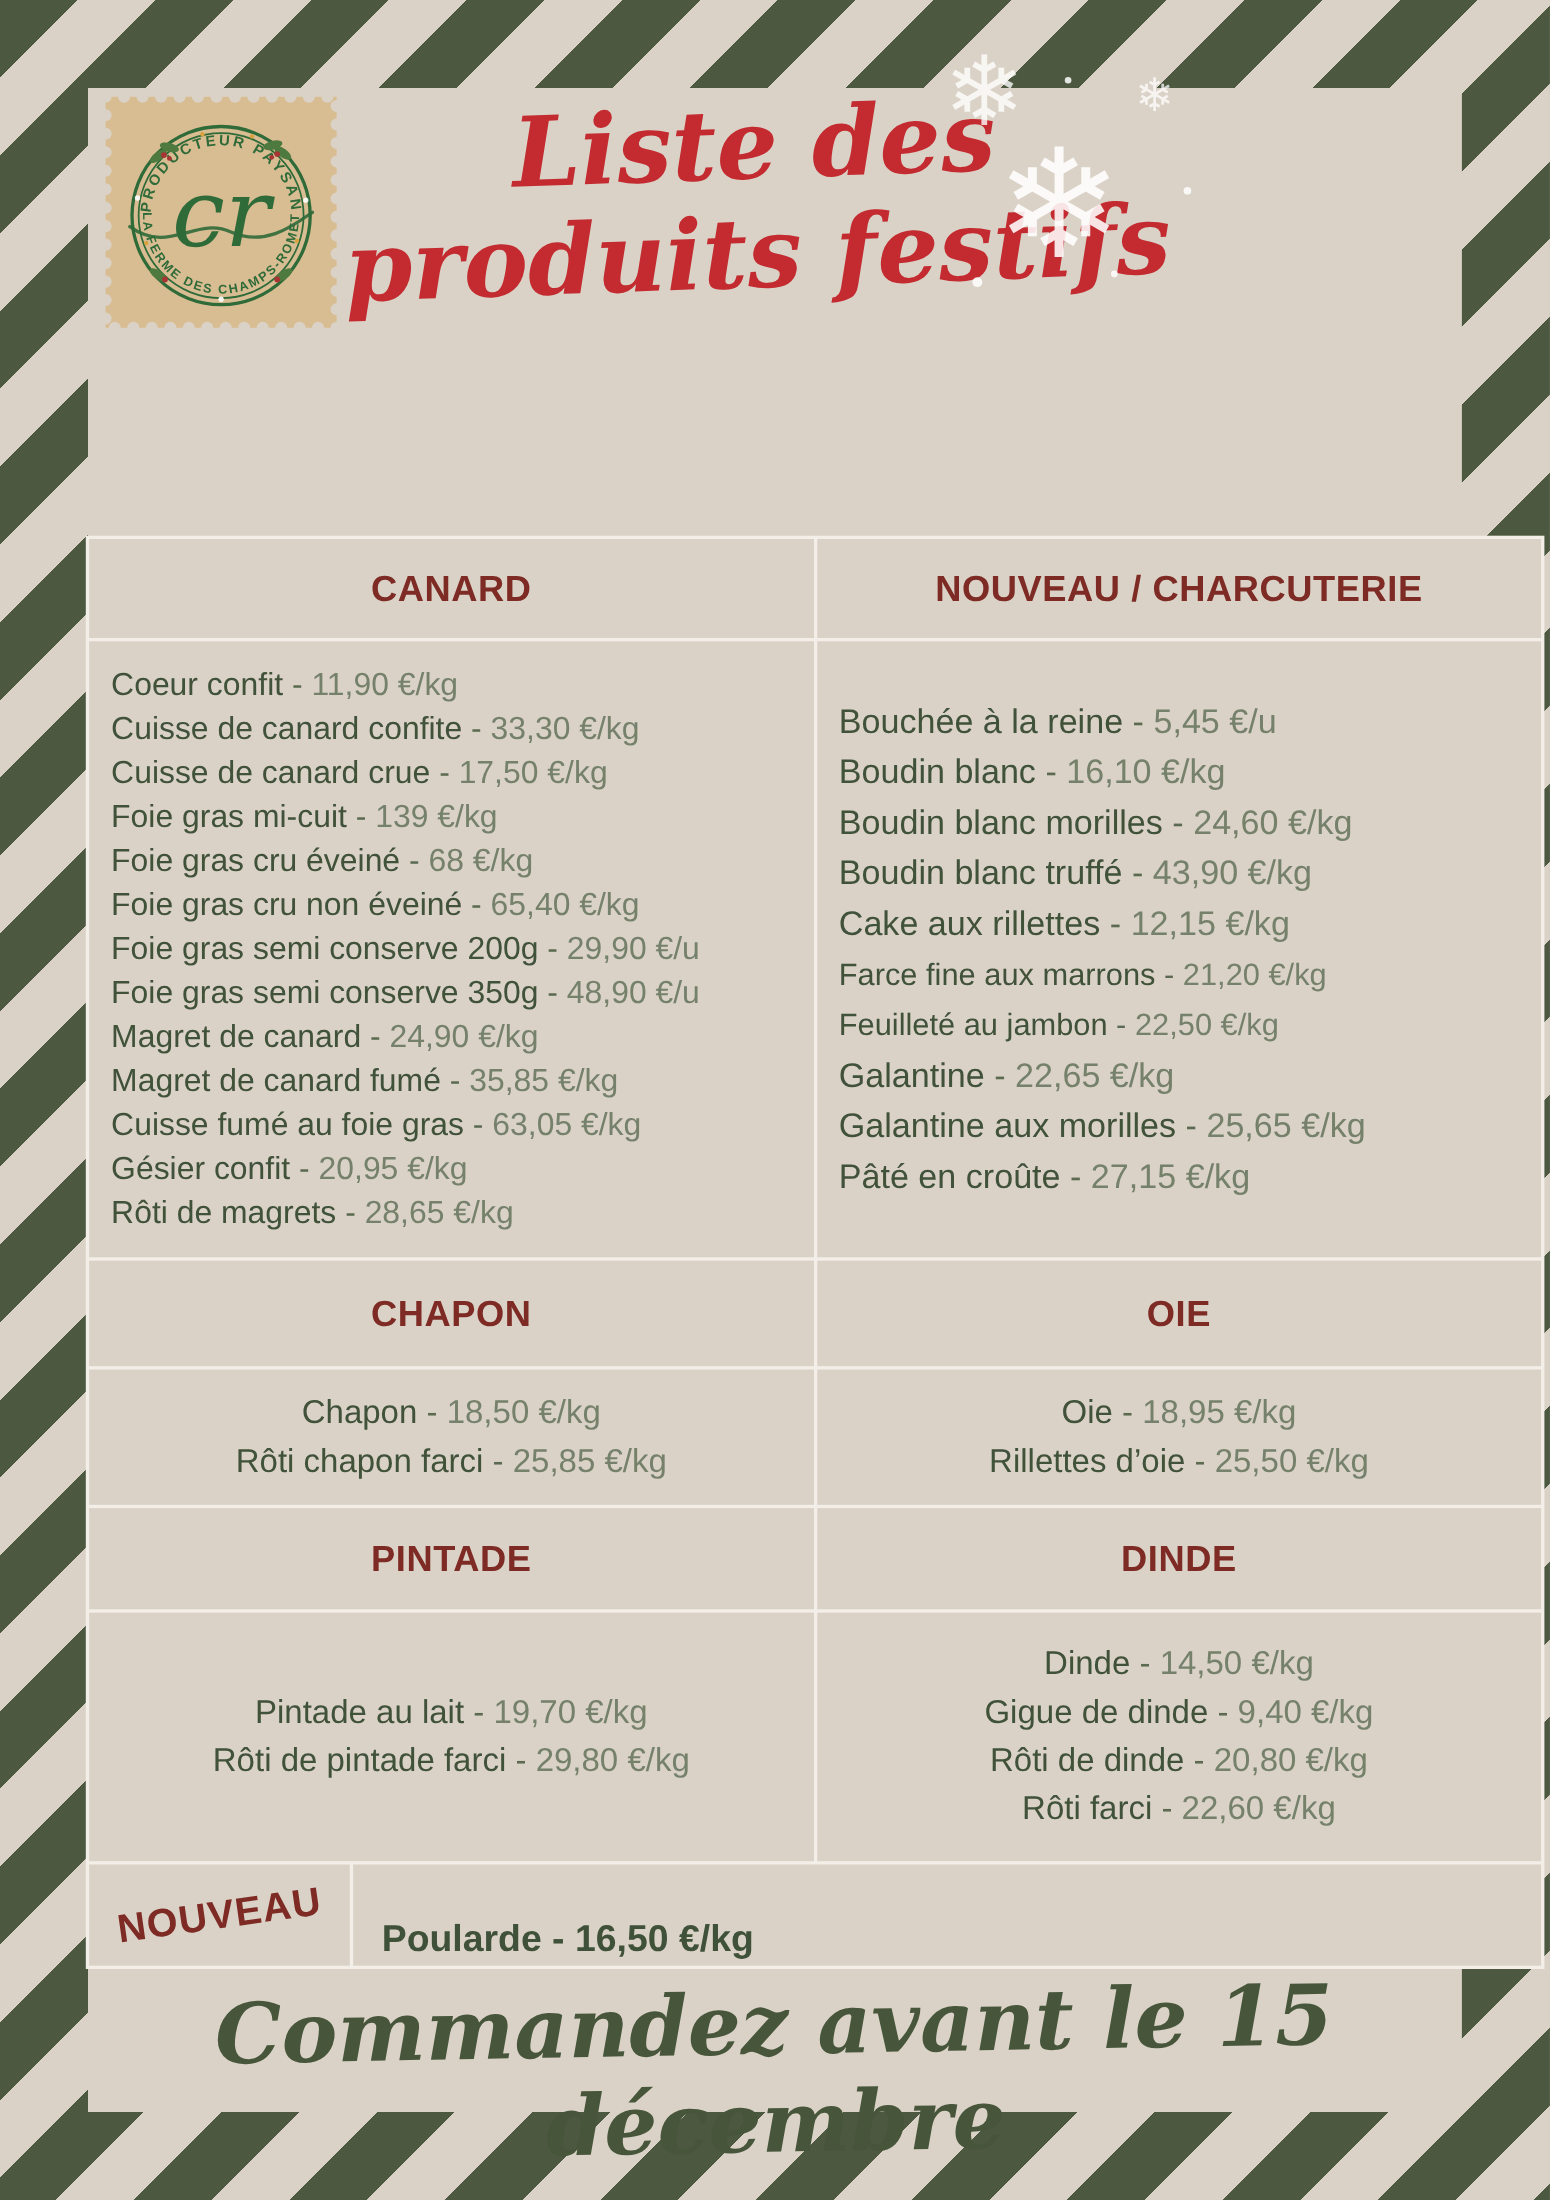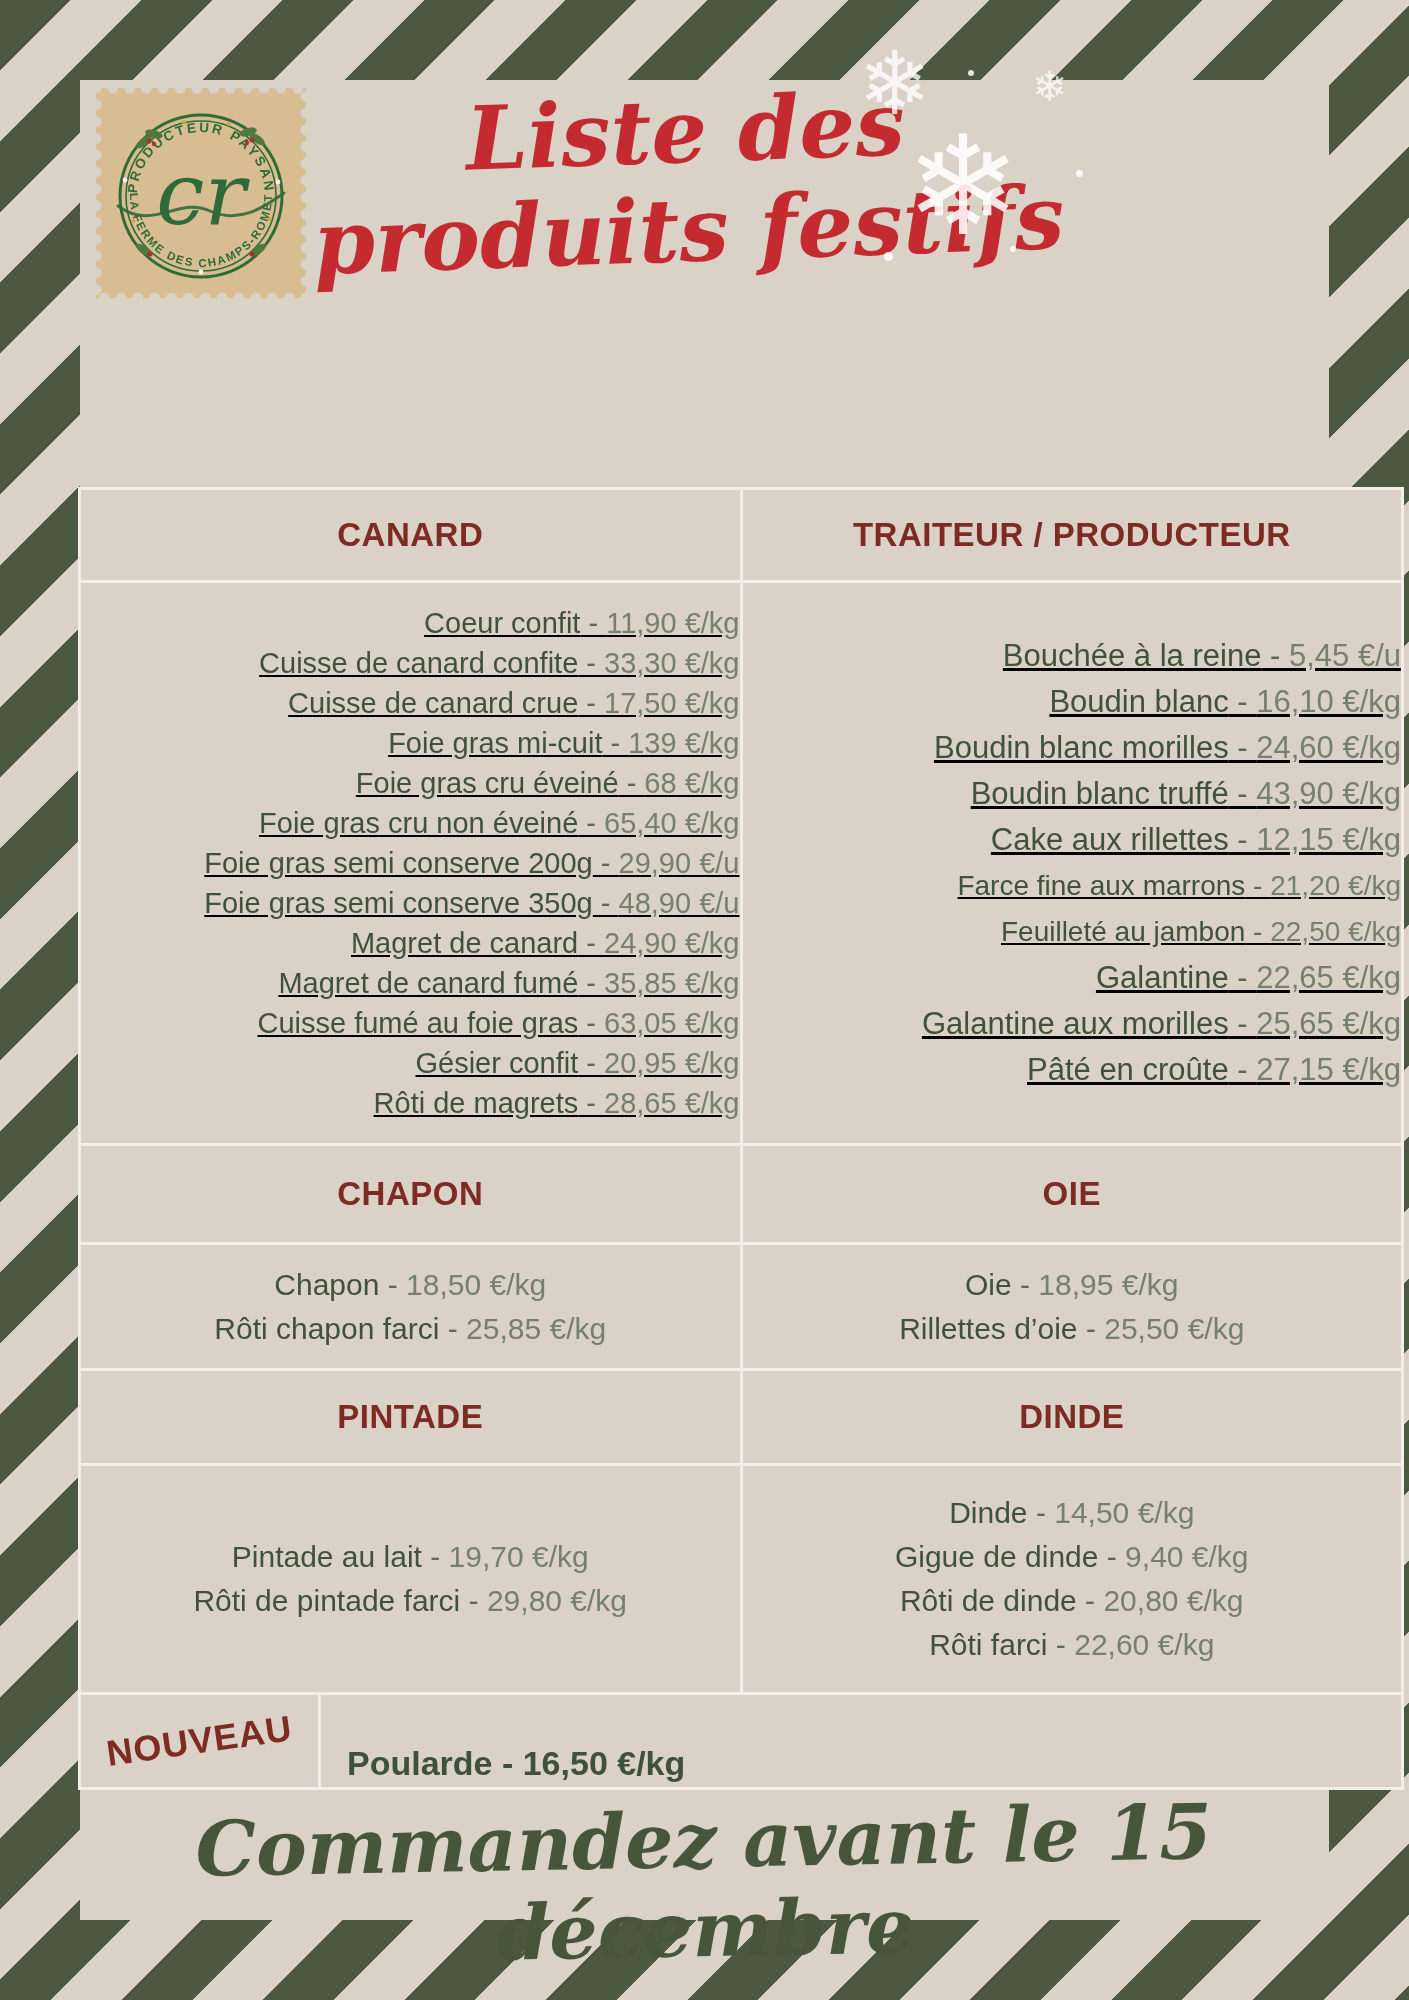--- a/index.html
+++ b/index.html
@@ -38,21 +38,21 @@
 
   
   .ptable{
     position:absolute;left:78px;top:487px;width:1326px;
     display:grid;grid-template-columns:1fr 1fr;
     grid-template-rows:90px 560px 96px 123px 92px 226px 92px;
     gap:3px;padding:3px;background:#F3EFE8;box-sizing:border-box;
   }
   .cell{background:#DAD2C6;display:flex;flex-direction:column;justify-content:center;align-items:center;min-width:0;}
   .cell.hdr{font-size:33px;font-weight:bold;color:#7D2B24;letter-spacing:.5px;}
-  .cell.list-left{align-items:flex-end;padding-left:7px;text-decoration:underline;}
+  .cell.list-left{align-items:flex-start;padding-left:20px;}
   .item{white-space:nowrap;color:#41523A;}
   .iname{color:#41523A;}
   .isep{color:#5B6A50;}
   .iprice{color:#75816B;}
   .col-canard .item{font-size:29px;line-height:40px;}
   .col-traiteur{padding-left:24px;}
   .col-traiteur .item{font-size:31px;line-height:46px;}
   .col-traiteur .item:nth-child(6),.col-traiteur .item:nth-child(7){font-size:28px;}
   .cell.center-list .item{font-size:30px;line-height:44px;}
   .col-dinde .item{line-height:45px;}
@@ -124,21 +124,21 @@
   <div class="flake f1">❄</div>
   <div class="flake f2">❄</div>
   <div class="flake f3">❄</div>
   <div class="dot d1"></div>
   <div class="dot d2"></div>
   <div class="dot d3"></div>
   <div class="dot d4"></div>
 
   <div class="ptable">
     <div class="cell hdr">CANARD</div>
-    <div class="cell hdr">TRAITEUR / PRODUCTEUR</div>
+    <div class="cell hdr">NOUVEAU / CHARCUTERIE</div>
 
     <div class="cell list-left col-canard">
         <div class="item"><span class="iname">Coeur confit</span><span class="isep"> - </span><span class="iprice">11,90 €/kg</span></div>
         <div class="item"><span class="iname">Cuisse de canard confite</span><span class="isep"> - </span><span class="iprice">33,30 €/kg</span></div>
         <div class="item"><span class="iname">Cuisse de canard crue</span><span class="isep"> - </span><span class="iprice">17,50 €/kg</span></div>
         <div class="item"><span class="iname">Foie gras mi-cuit</span><span class="isep"> - </span><span class="iprice">139 €/kg</span></div>
         <div class="item"><span class="iname">Foie gras cru éveiné</span><span class="isep"> - </span><span class="iprice">68 €/kg</span></div>
         <div class="item"><span class="iname">Foie gras cru non éveiné</span><span class="isep"> - </span><span class="iprice">65,40 €/kg</span></div>
         <div class="item"><span class="iname">Foie gras semi conserve 200g</span><span class="isep"> - </span><span class="iprice">29,90 €/u</span></div>
         <div class="item"><span class="iname">Foie gras semi conserve 350g</span><span class="isep"> - </span><span class="iprice">48,90 €/u</span></div>

